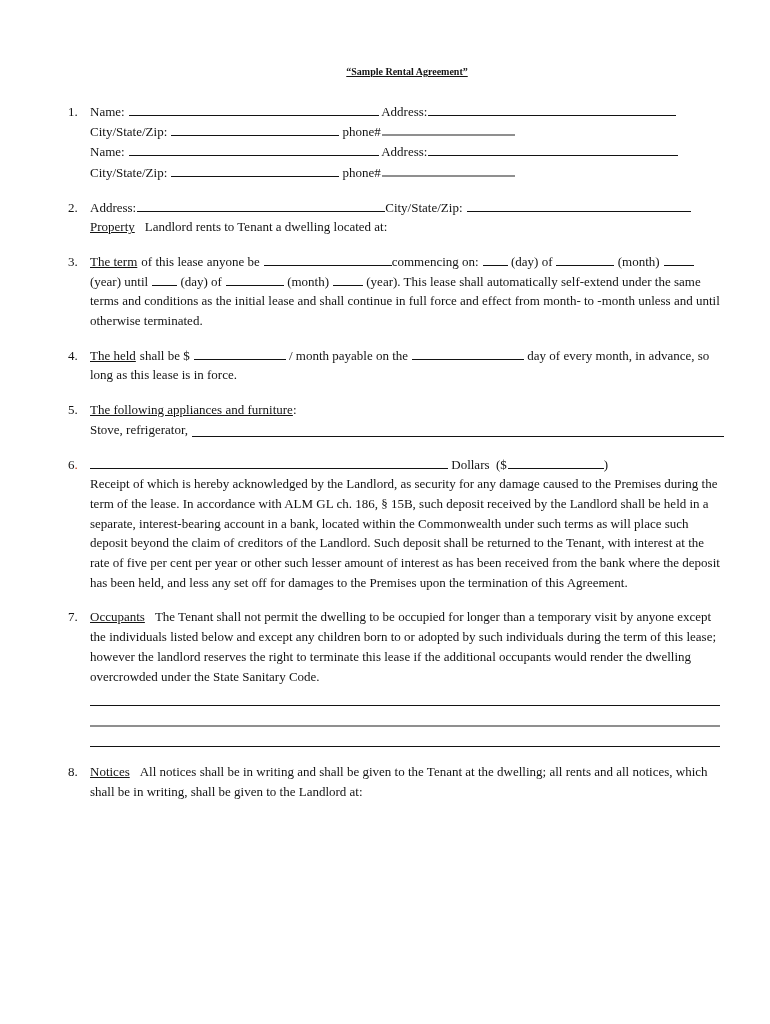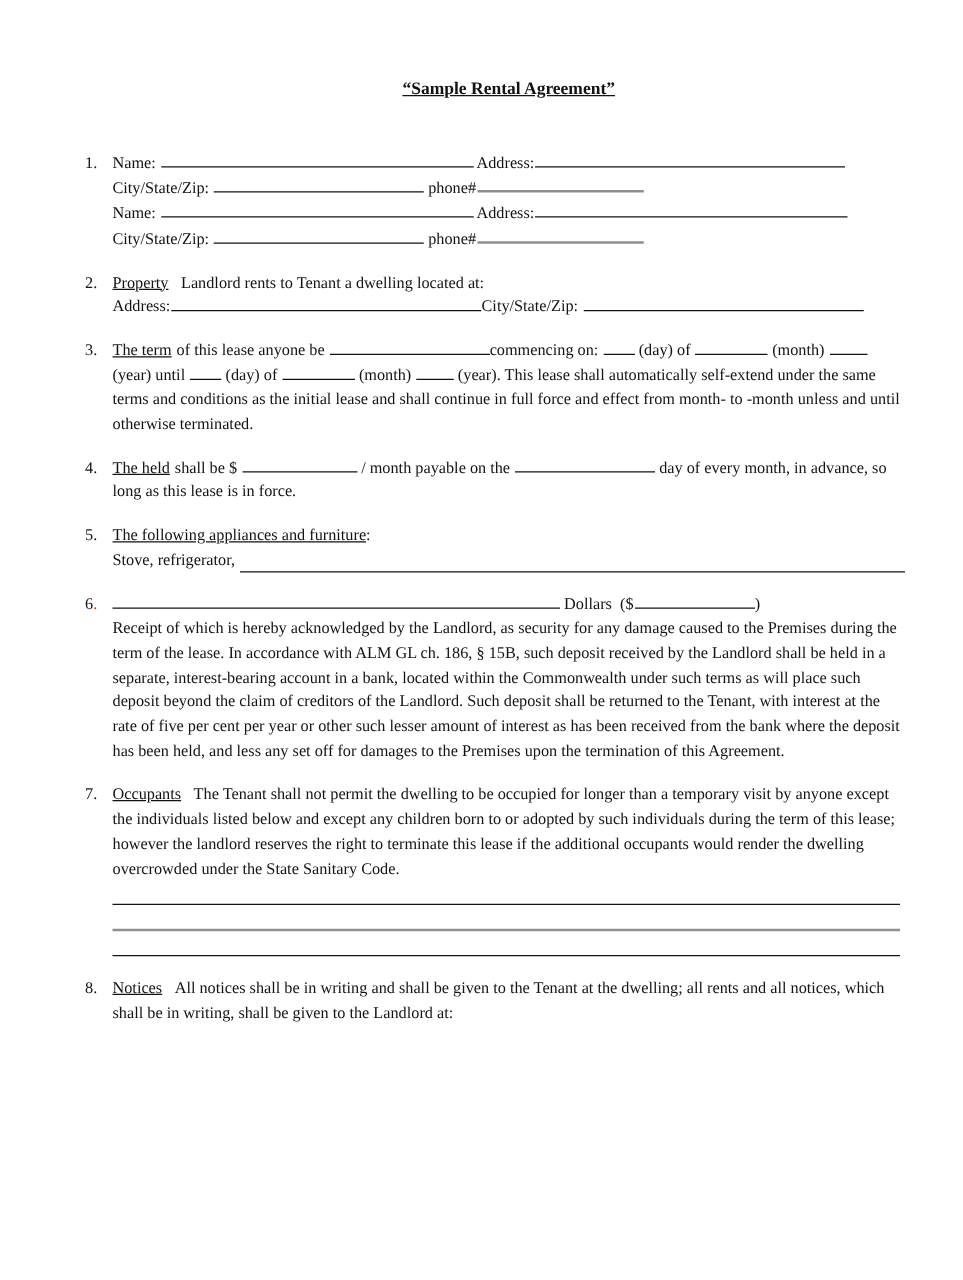--- a/index.html
+++ b/index.html
@@ -17,31 +17,31 @@
     font-size:13px;
     line-height:19.7px;
     color:var(--ink);
     box-sizing:border-box;
     padding:62px 0 0 68px;
   }
   .title{
     width:634px;
     text-align:center;
     font-weight:bold;
-    font-size:14px;
-    margin:0 0 38px 22px;
+    font-size:10px;
+    margin:0 0 20px 22px;
   }
   .title span{text-decoration:underline;}
   .sec{display:flex;margin-bottom:15px;}
   .num{width:22px;flex:none;}
   .bd{width:634px;flex:none;}
   .hd{text-decoration:underline;margin-right:10px;}
   .hd.tight{margin-right:4px;}
   .line{white-space:nowrap;}
-  .flexline{display:flex;align-items:flex-end;white-space:nowrap;}
+  .flexline{display:flex;align-items:center;white-space:nowrap;}
   .blank{
     display:inline-block;
     height:13px;
     border-bottom:1.2px solid var(--ink);
     margin-left:4px;
     vertical-align:baseline;
   }
   .blank.nogap{margin-left:1px;}
   .blank.gray{border-bottom:2.2px solid var(--rule_gray);}
   .blank.fill{flex:1;}
@@ -64,22 +64,22 @@
       <div class="line"><span class="lbl">Name:</span><span class="blank" style="width:250px"></span> <span class="lbl">Address:</span><span class="blank nogap" style="width:248px"></span></div>
       <div class="line"><span class="lbl">City/State/Zip:</span><span class="blank" style="width:168px"></span> <span class="lbl">phone#</span><span class="blank nogap gray" style="width:133px"></span></div>
       <div class="line"><span class="lbl">Name:</span><span class="blank" style="width:250px"></span> <span class="lbl">Address:</span><span class="blank nogap" style="width:250px"></span></div>
       <div class="line"><span class="lbl">City/State/Zip:</span><span class="blank" style="width:168px"></span> <span class="lbl">phone#</span><span class="blank nogap gray" style="width:133px"></span></div>
     </div>
   </div>
 
   <div class="sec">
     <div class="num">2.</div>
     <div class="bd">
+      <div class="line"><span class="lbl">Address:</span><span class="blank nogap" style="width:248px"></span><span class="lbl">City/State/Zip:</span><span class="blank" style="width:224px"></span></div>
       <div class="line"><span class="hd">Property</span><span>Landlord rents to Tenant a dwelling located at:</span></div>
-      <div class="line"><span class="lbl">Address:</span><span class="blank nogap" style="width:248px"></span><span class="lbl">City/State/Zip:</span><span class="blank" style="width:224px"></span></div>
     </div>
   </div>
 
   <div class="sec">
     <div class="num">3.</div>
     <div class="bd">
       <span class="hd tight">The term</span><span>of this lease anyone be</span><span class="blank" style="width:128px"></span><span>commencing on:</span><span class="blank" style="width:25px"></span> <span>(day) of</span><span class="blank" style="width:58px"></span> <span>(month)</span><span class="blank" style="width:30px"></span> <span>(year)</span>
       <span>until</span><span class="blank" style="width:25px"></span> <span>(day) of</span><span class="blank" style="width:58px"></span> <span>(month)</span><span class="blank" style="width:30px"></span> <span>(year). This lease shall automatically self-extend under the same terms and conditions as the initial lease and shall continue in full force and effect from month- to -month unless and until otherwise terminated.</span>
     </div>
   </div>

